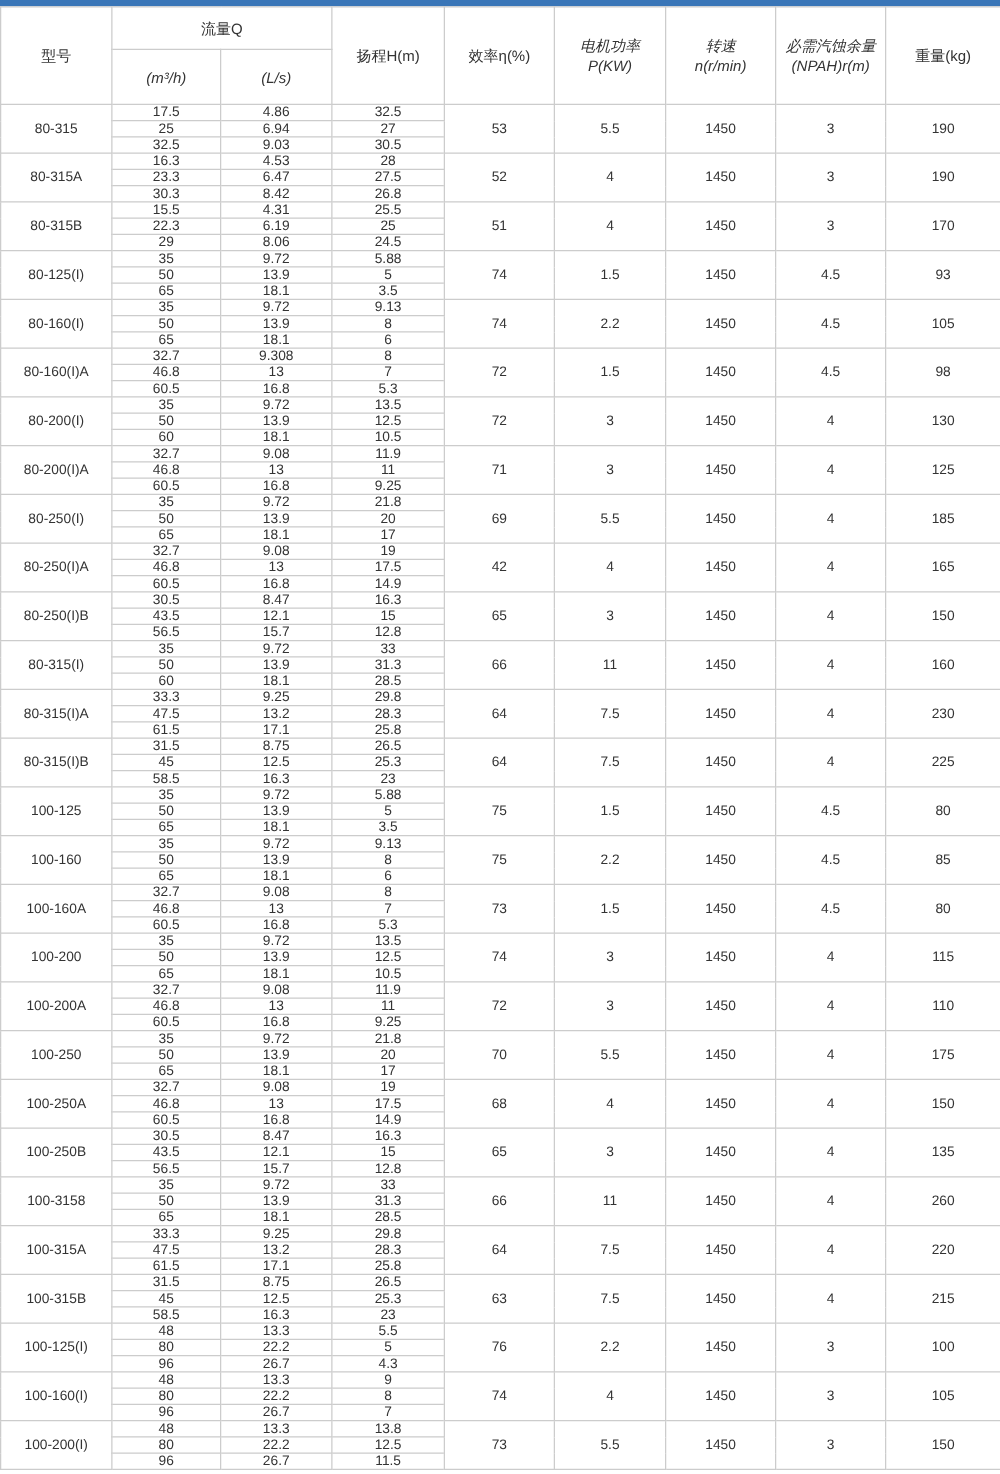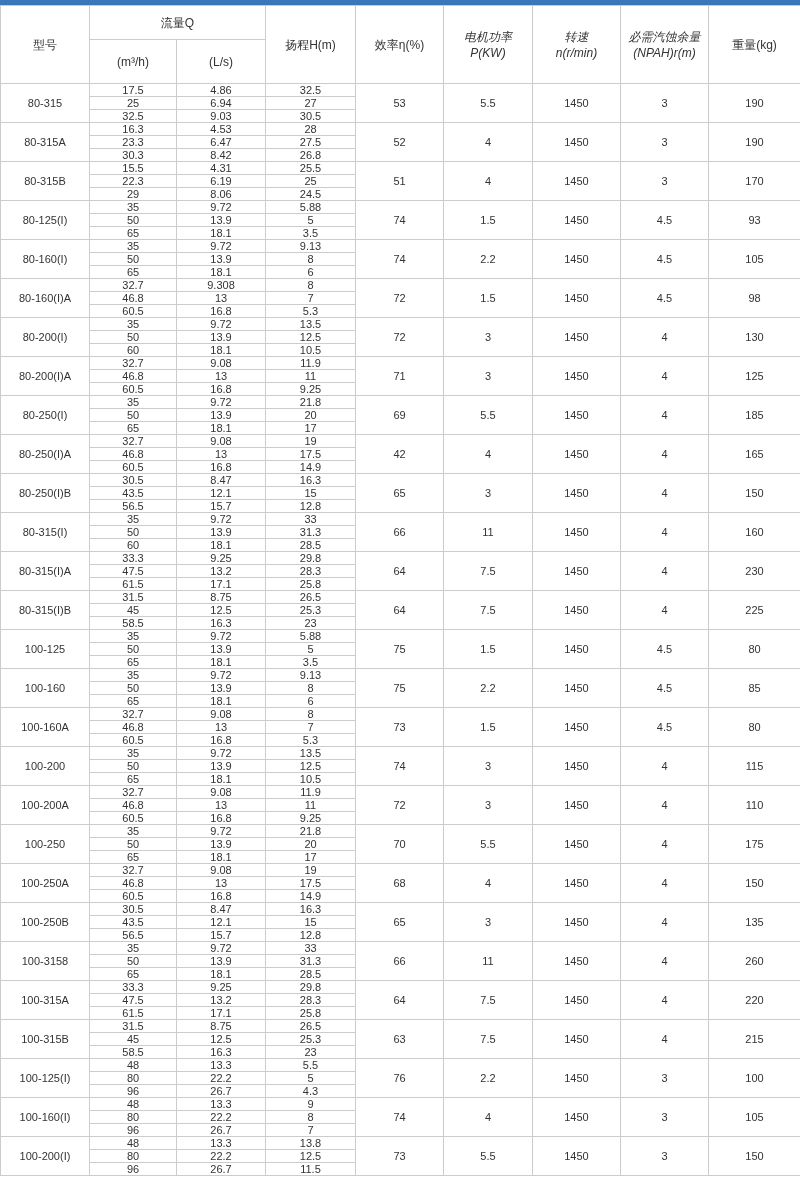--- a/index.html
+++ b/index.html
@@ -33,21 +33,21 @@
     padding: 0;
     overflow: hidden;
   }
   table.spec th {
     font-weight: normal;
     font-size: 12px;
     line-height: 16px;
     background: #ffffff;
   }
   thead tr.group-row th { height: 34px; }
-  thead tr.sub-row th { height: 44px; }
+  thead tr.sub-row th { height: 44px; font-style: italic; }
   th.multiline { white-space: pre-line; font-style: italic; }
   table.spec td {
     font-size: 11px;
     height: 13px;
     line-height: 12px;
   }
   td.model { font-size: 11.5px; }
 </style>
 </head>
 <body>

